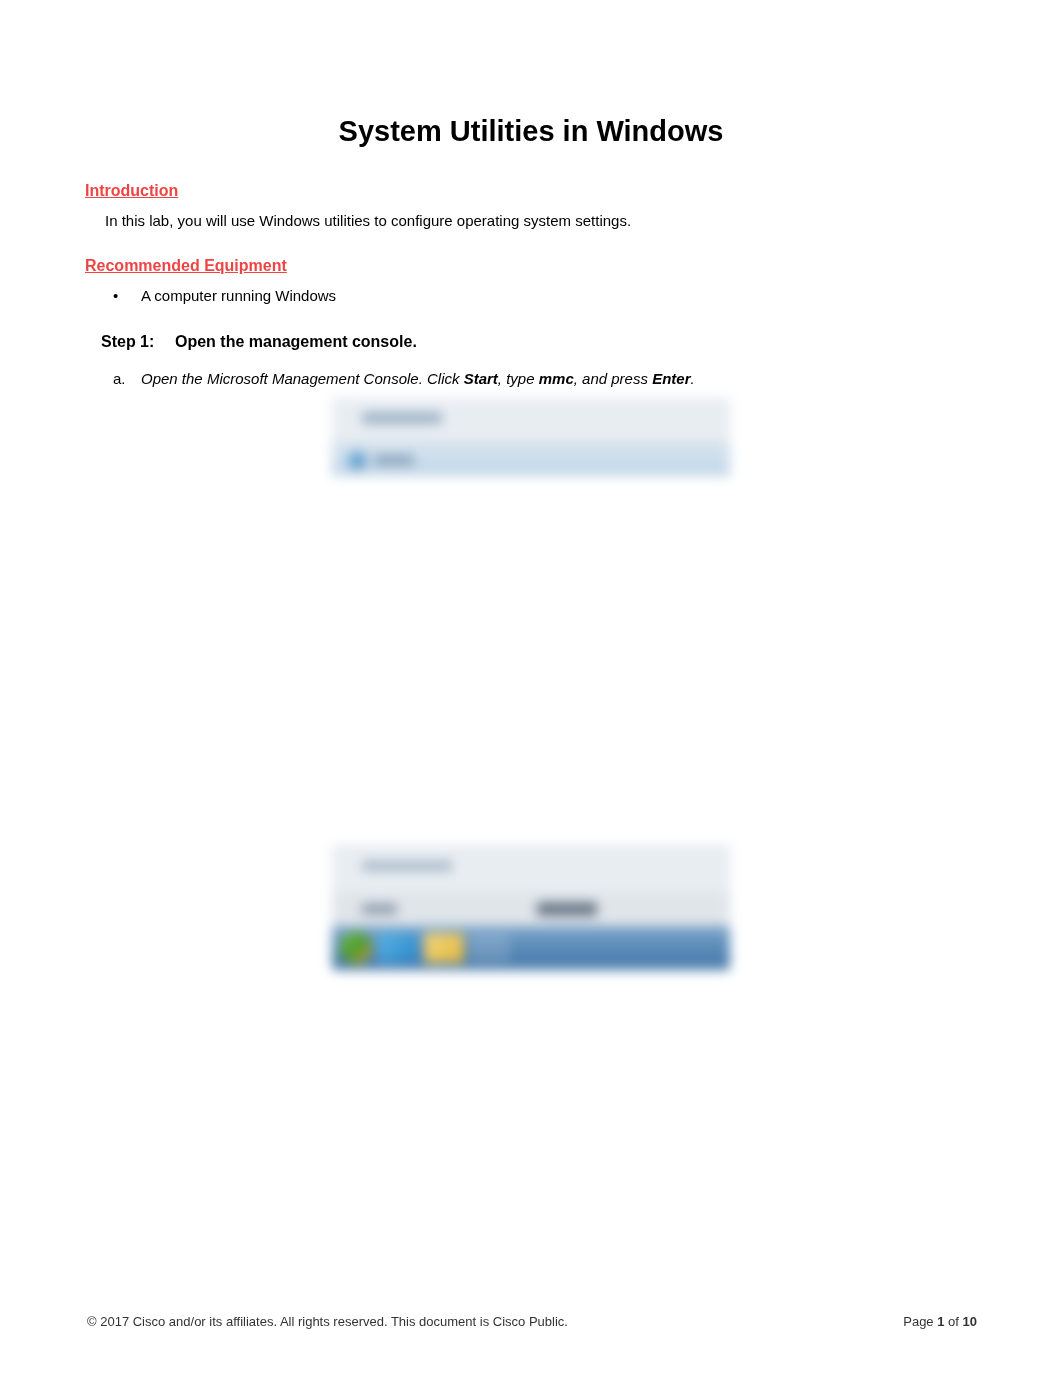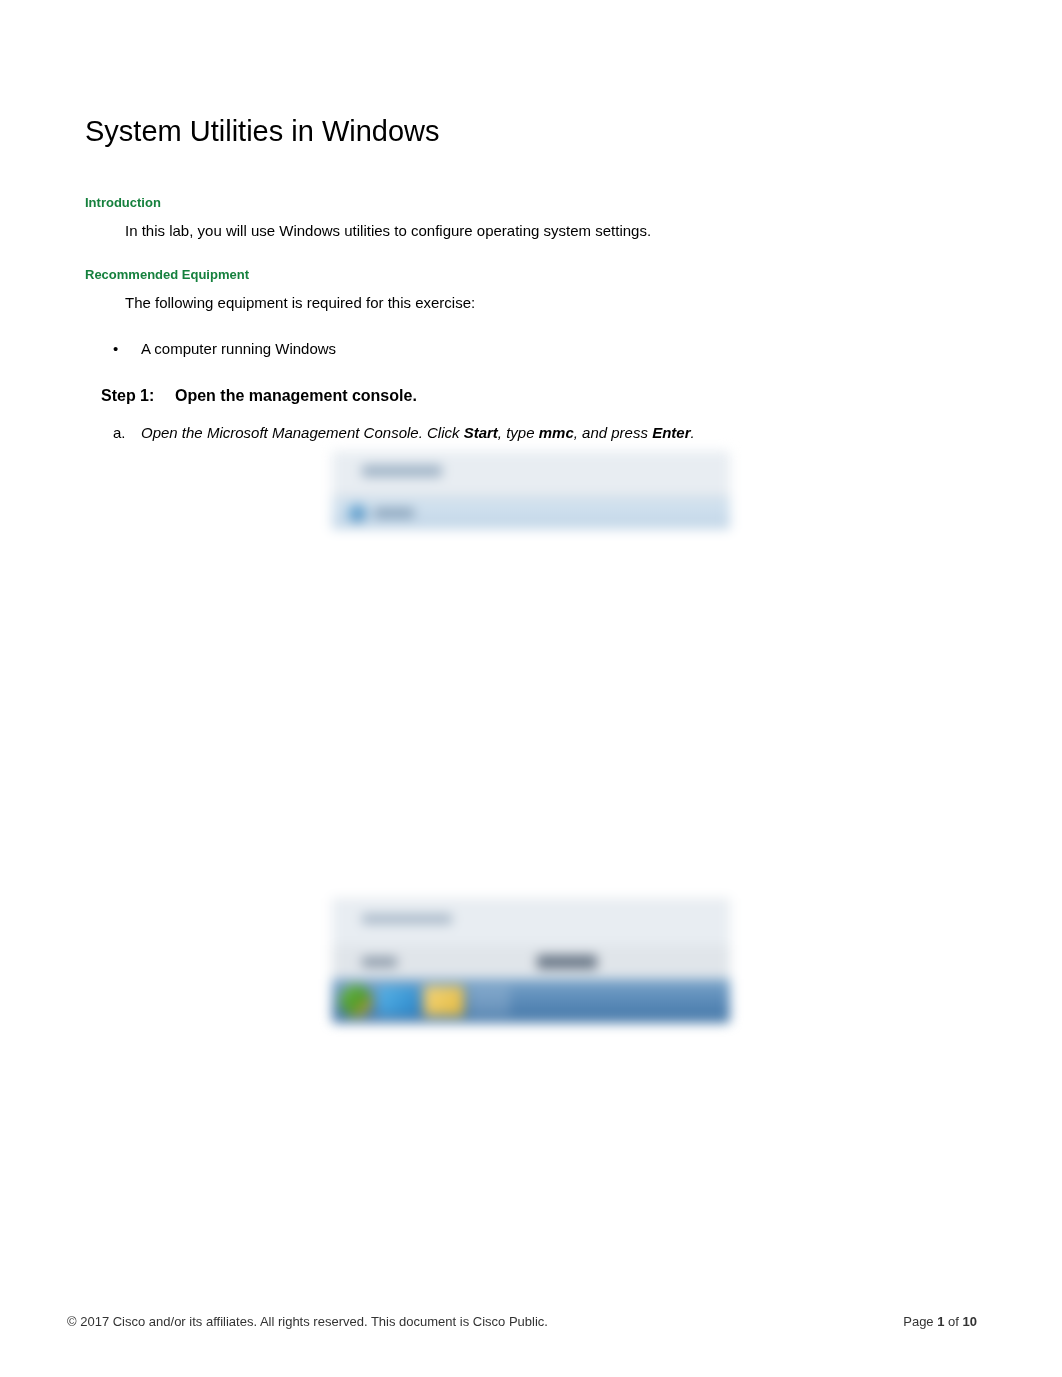--- a/index.html
+++ b/index.html
@@ -13,33 +13,35 @@
       width: 1062px;
       height: 1377px;
       position: relative;
       color: #000;
     }
     .page {
       padding: 115px 85px 0 85px;
     }
     .title {
       font-size: 29px;
-      font-weight: normal;
-      margin-bottom: 47px;
+      font-weight: bold;
+      margin-bottom: 34px;
       color: #000;
+      text-align: center;
     }
     .section-heading {
-      font-size: 13px;
+      font-size: 16px;
       font-weight: bold;
       margin-bottom: 10px;
-      color: #15803d;
+      color: #ef4444;
+      text-decoration: underline;
     }
     .body-text {
       font-size: 15px;
-      margin-left: 40px;
+      margin-left: 20px;
       margin-bottom: 24px;
       line-height: 1.5;
       color: #000;
     }
     .bullet-list {
       margin-left: 28px;
       margin-bottom: 26px;
     }
     .bullet-item {
       display: flex;
@@ -187,39 +189,38 @@
     }
     .taskbar-ie {
       background: linear-gradient(135deg, #5ab5e8 0%, #2a85c8 100%);
     }
     .taskbar-explorer {
       background: linear-gradient(135deg, #f5d67a 0%, #e0b840 100%);
     }
     .footer {
       position: absolute;
       bottom: 48px;
-      left: 67px;
+      left: 87px;
       right: 85px;
       display: flex;
       justify-content: space-between;
       font-size: 13px;
       color: #333;
     }
   </style>
 </head>
 <body>
 
 <div class="page">
   <h1 class="title">System Utilities in Windows</h1>
 
   <h2 class="section-heading">Introduction</h2>
   <p class="body-text">In this lab, you will use Windows utilities to configure operating system settings.</p>
 
   <h2 class="section-heading">Recommended Equipment</h2>
-  <p class="body-text">The following equipment is required for this exercise:</p>
   <div class="bullet-list">
     <div class="bullet-item">
       <span class="bullet-marker">•</span>
       <span>A computer running Windows</span>
     </div>
   </div>
 
   <div class="step-heading">
     <span class="step-number">Step 1:</span>
     <span>Open the management console.</span>

